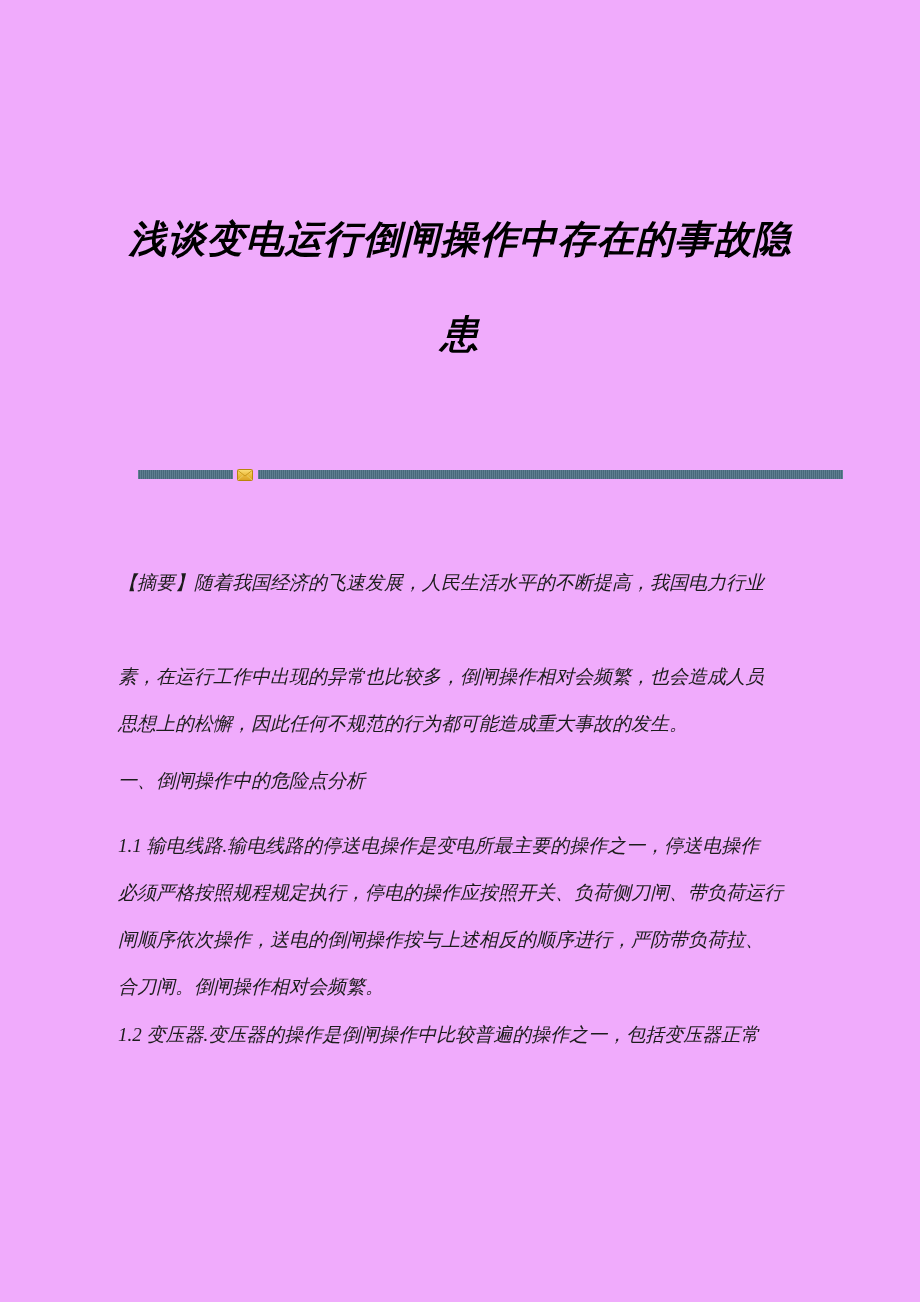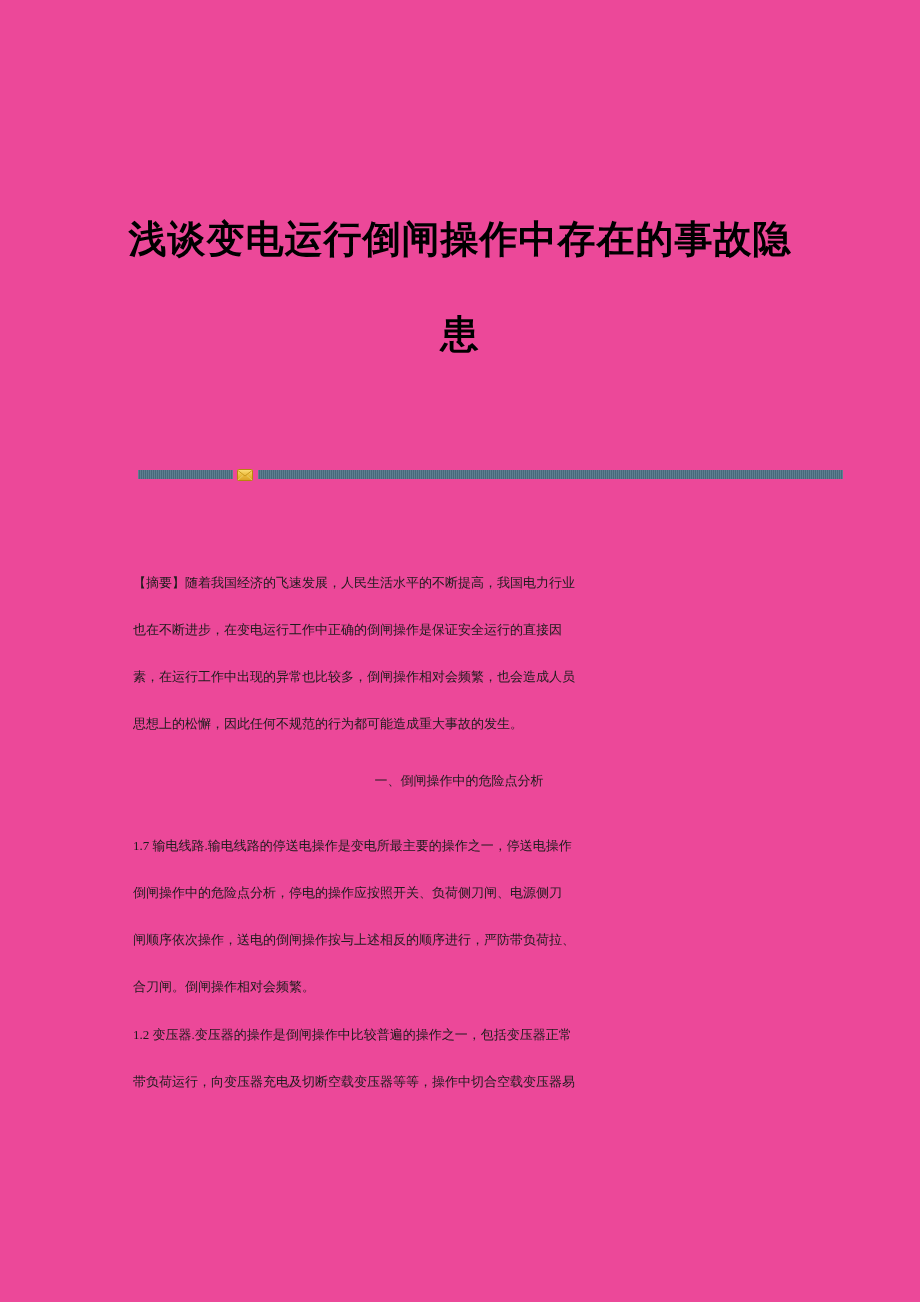--- a/index.html
+++ b/index.html
@@ -5,24 +5,25 @@
   html, body {
     margin: 0;
     padding: 0;
     background: #ffffff;
   }
   .page {
     position: relative;
     width: 920px;
     height: 1302px;
     margin: 0 auto;
-    background: #ec4899;
+    background: #f0abfc;
     overflow: hidden;
     font-family: "Liberation Serif", "DejaVu Serif", serif;
     color: #1b1b1b;
+    font-style: italic;
   }
   
   .doc-title {
     position: absolute;
     top: 192px;
     left: 0;
     width: 100%;
     text-align: center;
     font-size: 38px;
     font-weight: 700;
@@ -62,36 +63,36 @@
     margin: 0 5px 0 4px;
     flex: 0 0 auto;
     display: flex;
     align-items: center;
     justify-content: center;
   }
   
   .body-text {
     position: absolute;
     top: 559px;
-    left: 133px;
+    left: 118px;
     width: 652px;
-    font-size: 13px;
+    font-size: 19px;
     line-height: 47px;
     color: #1c1c1c;
   }
   .body-text p {
     margin: 0;
     padding: 0;
   }
   .body-text .line {
     white-space: nowrap;
   }
   p.para-abstract  { margin-bottom: 10px; }
   p.para-keywords  { margin-bottom: 5px; }
-  p.para-heading   { margin-bottom: 18px; text-align: center; }
+  p.para-heading   { margin-bottom: 18px; }
   p.para-sec11     { margin-bottom: 1px; }
   p.para-sec12     { margin-bottom: 0; }
 </style>
 </head>
 <body>
 
 <div class="page">
 
   <div class="doc-title">
     <div class="title-line">浅谈变电运行倒闸操作中存在的事故隐</div>
@@ -114,36 +115,35 @@
         <path d="M1 12 L6 7.5 M15 12 L10 7.5" fill="none" stroke="#e8cf6e" stroke-width="0.8"></path>
       </svg>
     </div>
     <div class="bar bar-right"></div>
   </div>
 
   <div class="body-text">
 
     <p class="para-abstract">
       <span class="line">【摘要】随着我国经济的飞速发展，人民生活水平的不断提高，我国电力行业</span><br>
-      <span class="line">也在不断进步，在变电运行工作中正确的倒闸操作是保证安全运行的直接因</span><br>
+      <br>
       <span class="line">素，在运行工作中出现的异常也比较多，倒闸操作相对会频繁，也会造成人员</span><br>
       <span class="line">思想上的松懈，因此任何不规范的行为都可能造成重大事故的发生。</span>
     </p>
 
 
     <p class="para-heading">
       <span class="line">一、倒闸操作中的危险点分析</span>
     </p>
 
     <p class="para-sec11">
-      <span class="line">1.7 输电线路.输电线路的停送电操作是变电所最主要的操作之一，停送电操作</span><br>
-      <span class="line">倒闸操作中的危险点分析，停电的操作应按照开关、负荷侧刀闸、电源侧刀</span><br>
+      <span class="line">1.1 输电线路.输电线路的停送电操作是变电所最主要的操作之一，停送电操作</span><br>
+      <span class="line">必须严格按照规程规定执行，停电的操作应按照开关、负荷侧刀闸、带负荷运行</span><br>
       <span class="line">闸顺序依次操作，送电的倒闸操作按与上述相反的顺序进行，严防带负荷拉、</span><br>
       <span class="line">合刀闸。倒闸操作相对会频繁。</span>
     </p>
 
     <p class="para-sec12">
       <span class="line">1.2 变压器.变压器的操作是倒闸操作中比较普遍的操作之一，包括变压器正常</span><br>
-      <span class="line">带负荷运行，向变压器充电及切断空载变压器等等，操作中切合空载变压器易</span>
     </p>
 
   </div>
 </div>
 
 </body></html>

